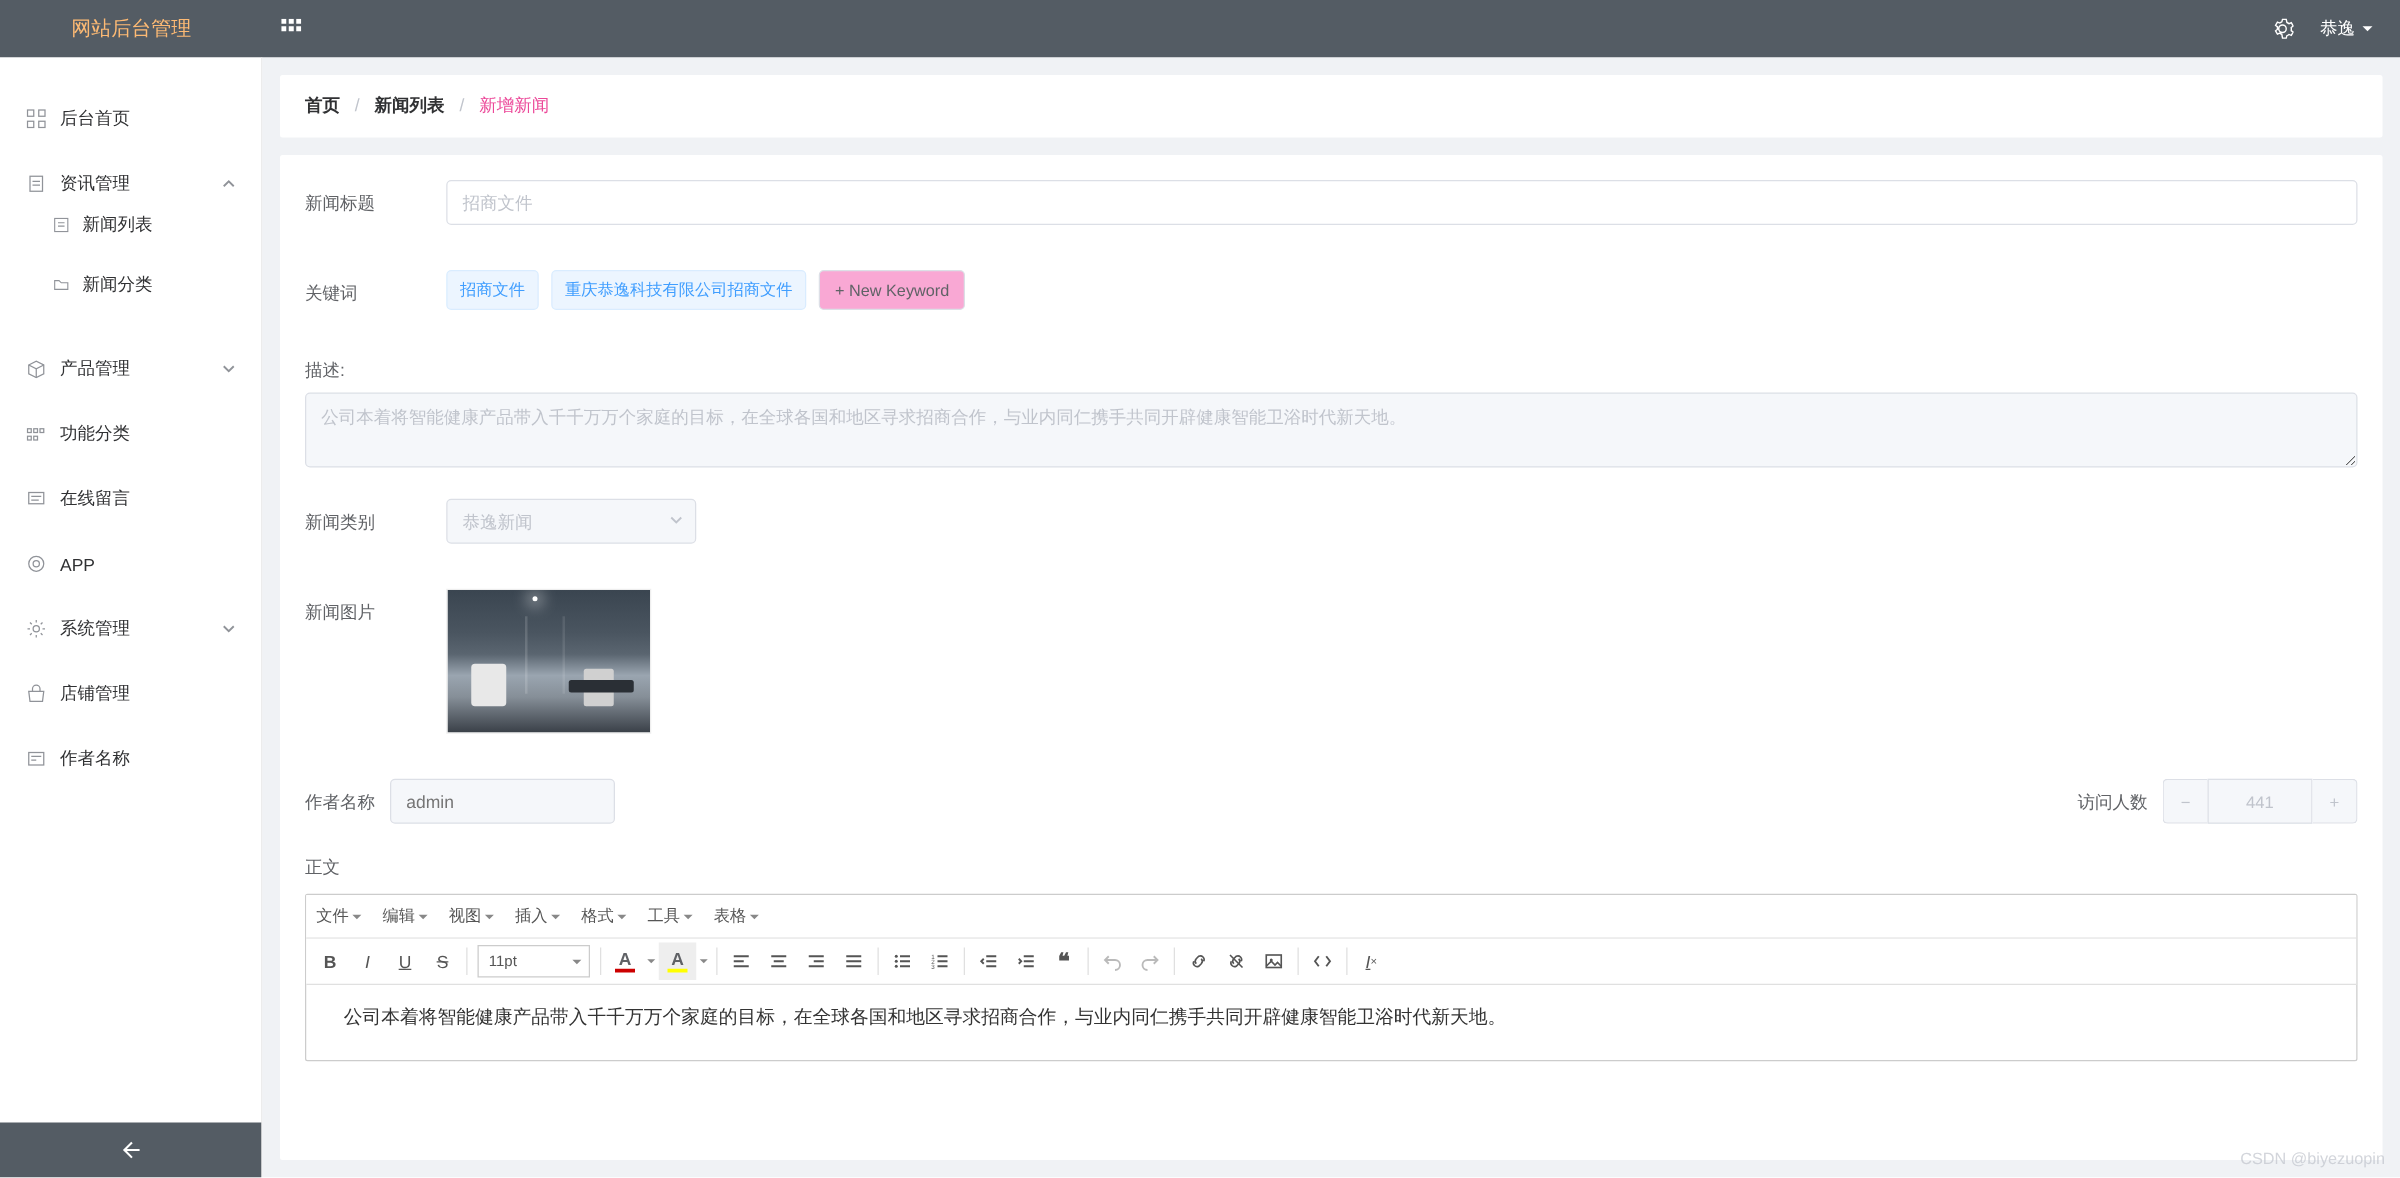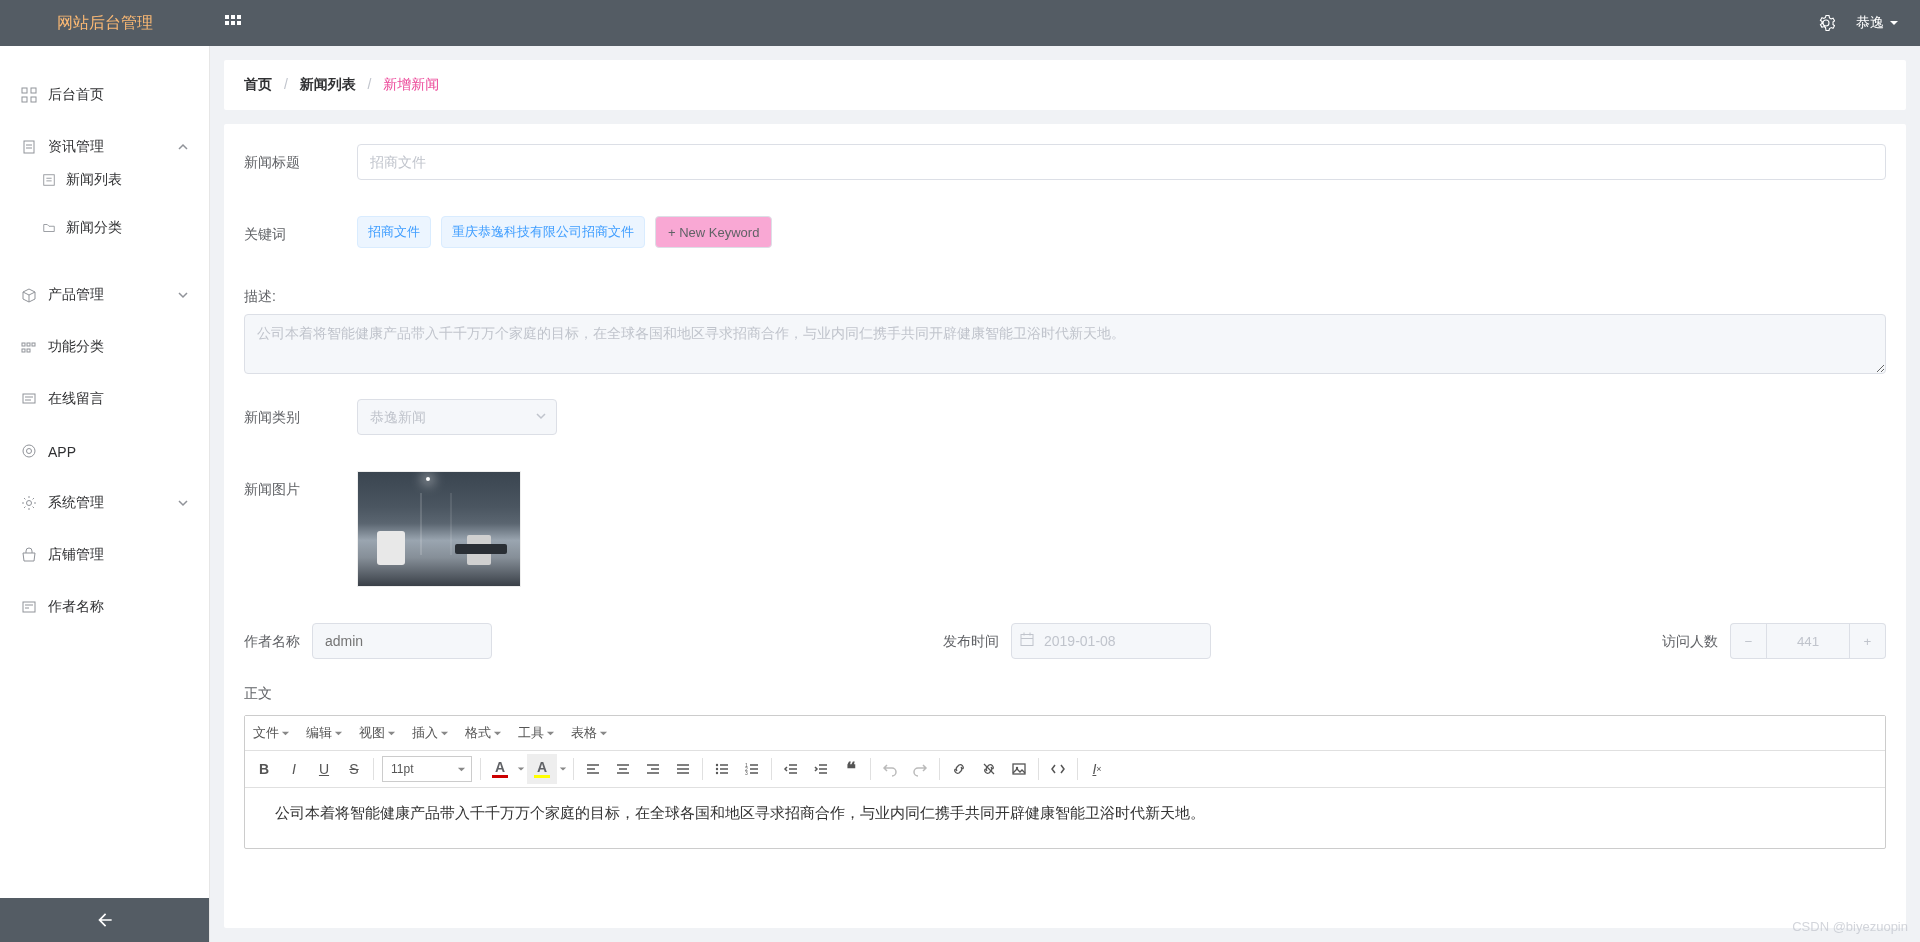--- a/index.html
+++ b/index.html
@@ -325,32 +325,20 @@
           </div>
         </div>
       </div>
       
       <div class="meta-row">
         <div class="meta-col">
           <span class="f-label">作者名称</span>
           <input class="input-sm" disabled="" placeholder="admin" style="">
         </div>
         <div class="meta-col" style="margin-left:auto">
-          <span class="f-label">发布时间</span>
-          <div class="date-wrap">
-            <span class="date-icon"><svg viewBox="0 0 16 16">
-                  <rect x="2" y="3" width="12" height="11" fill="none" stroke="#c0c4cc"></rect>
-                  <line x1="2" y1="7" x2="14" y2="7" stroke="#c0c4cc"></line>
-                  <line x1="5" y1="1" x2="5" y2="4" stroke="#c0c4cc"></line>
-                  <line x1="11" y1="1" x2="11" y2="4" stroke="#c0c4cc"></line>
-                </svg></span>
-            <input class="input" disabled="" placeholder="2019-01-08" style="">
-          </div>
-        </div>
-        <div class="meta-col" style="margin-left:auto">
           <span class="f-label">访问人数</span>
           <div class="num-wrap">
             <button class="num-btn minus">−</button>
             <input class="num-input" disabled="" value="441" style="">
             <button class="num-btn plus">+</button>
           </div>
         </div>
       </div>
       
       <div class="section-label">正文</div>

